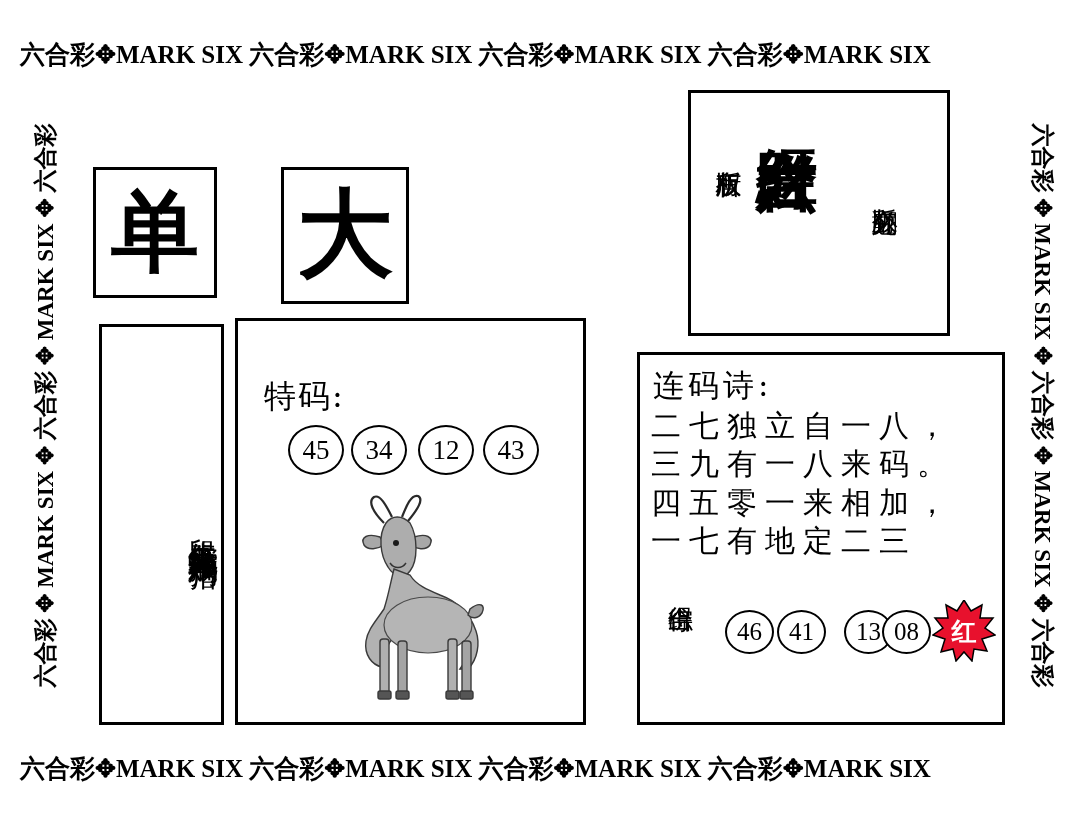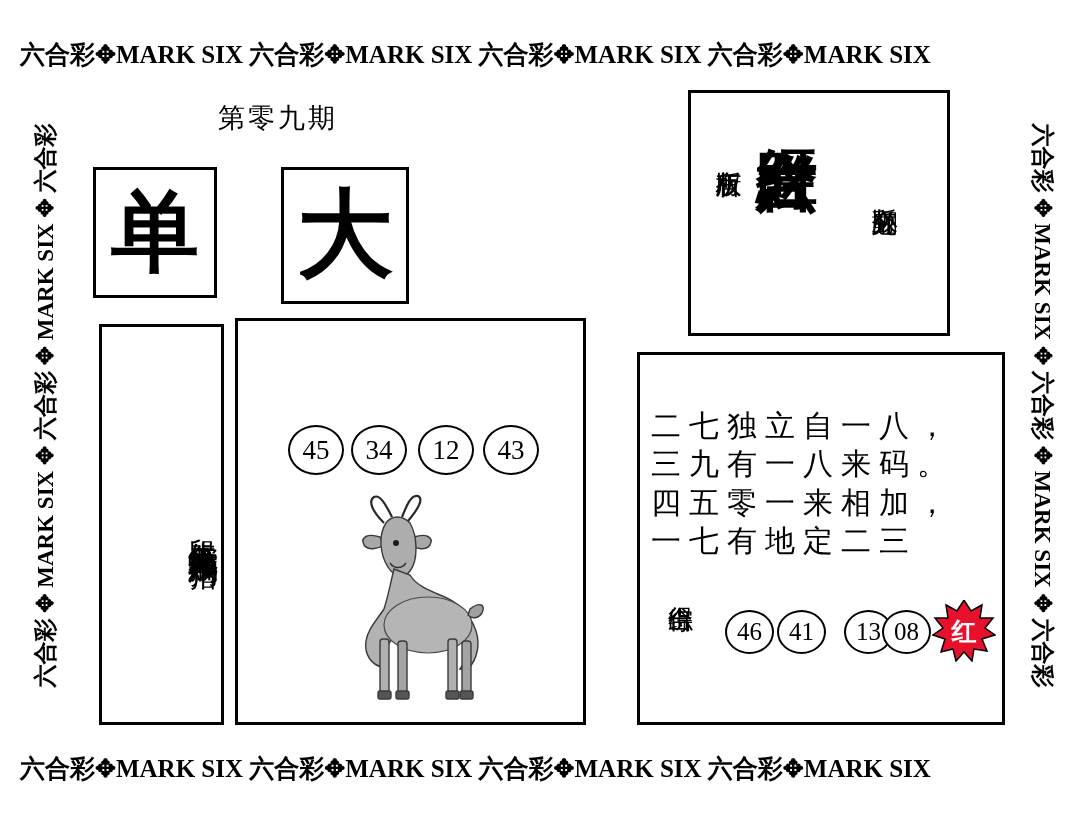--- a/index.html
+++ b/index.html
@@ -270,34 +270,34 @@
 </head>
 <body>
 
 <div id="page">
 
   <div class="border-strip border-top">六合彩✥MARK SIX  六合彩✥MARK SIX  六合彩✥MARK SIX  六合彩✥MARK SIX</div>
   <div class="border-strip border-bottom">六合彩✥MARK SIX  六合彩✥MARK SIX  六合彩✥MARK SIX  六合彩✥MARK SIX</div>
   <div class="border-strip border-left">六合彩 ✥ MARK SIX ✥ 六合彩 ✥ MARK SIX ✥ 六合彩</div>
   <div class="border-strip border-right">六合彩 ✥ MARK SIX ✥ 六合彩 ✥ MARK SIX ✥ 六合彩</div>
 
-  <div id="issue-title">第零九期</div>
 
   <div class="big-box" id="box-odd">
     <span>单</span>
   </div>
   <div class="big-box" id="box-big">
     <span>大</span>
   </div>
 
   <div id="zodiac-box">
     <div id="zodiac-text">鼠牛虎兔龙蛇马羊猴鸡狗猪</div>
   </div>
 
   <div id="special-box">
+    <div id="special-label">特码:</div>
     <div id="balls-row">
       <div class="num-ball" id="ball-0">45</div>
       <div class="num-ball" id="ball-1">34</div>
       <div class="num-ball" id="ball-2">12</div>
       <div class="num-ball" id="ball-3">43</div>
     </div>
 
     <svg id="goat" viewBox="0 0 200 215">
       <g fill="#9a9a9a" stroke="#3a3a3a" stroke-width="1.4">
 
@@ -335,20 +335,21 @@
     </svg>
   </div>
 
   <div id="masthead">
     <div id="masthead-main">六合財經</div>
     <div id="masthead-left">版权所有</div>
     <div id="masthead-right">翻版必究</div>
   </div>
 
   <div id="poem-box">
+    <div id="poem-title">连码诗:</div>
 
     <div id="poem-grid">
       <div class="poem-row">
         <span>二</span>
         <span>七</span>
         <span>独</span>
         <span>立</span>
         <span>自</span>
         <span>一</span>
         <span>八</span>

